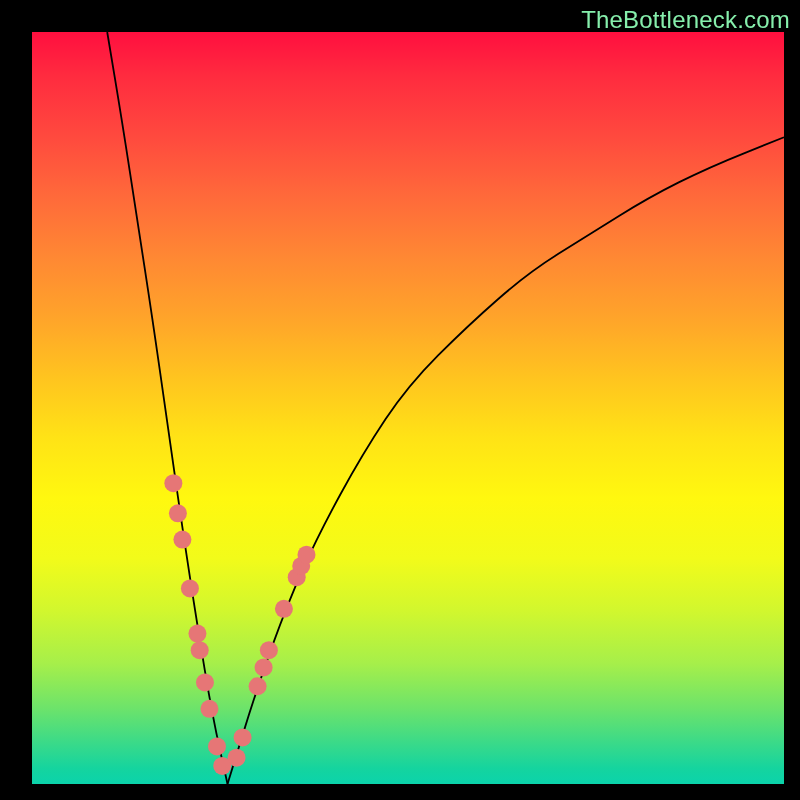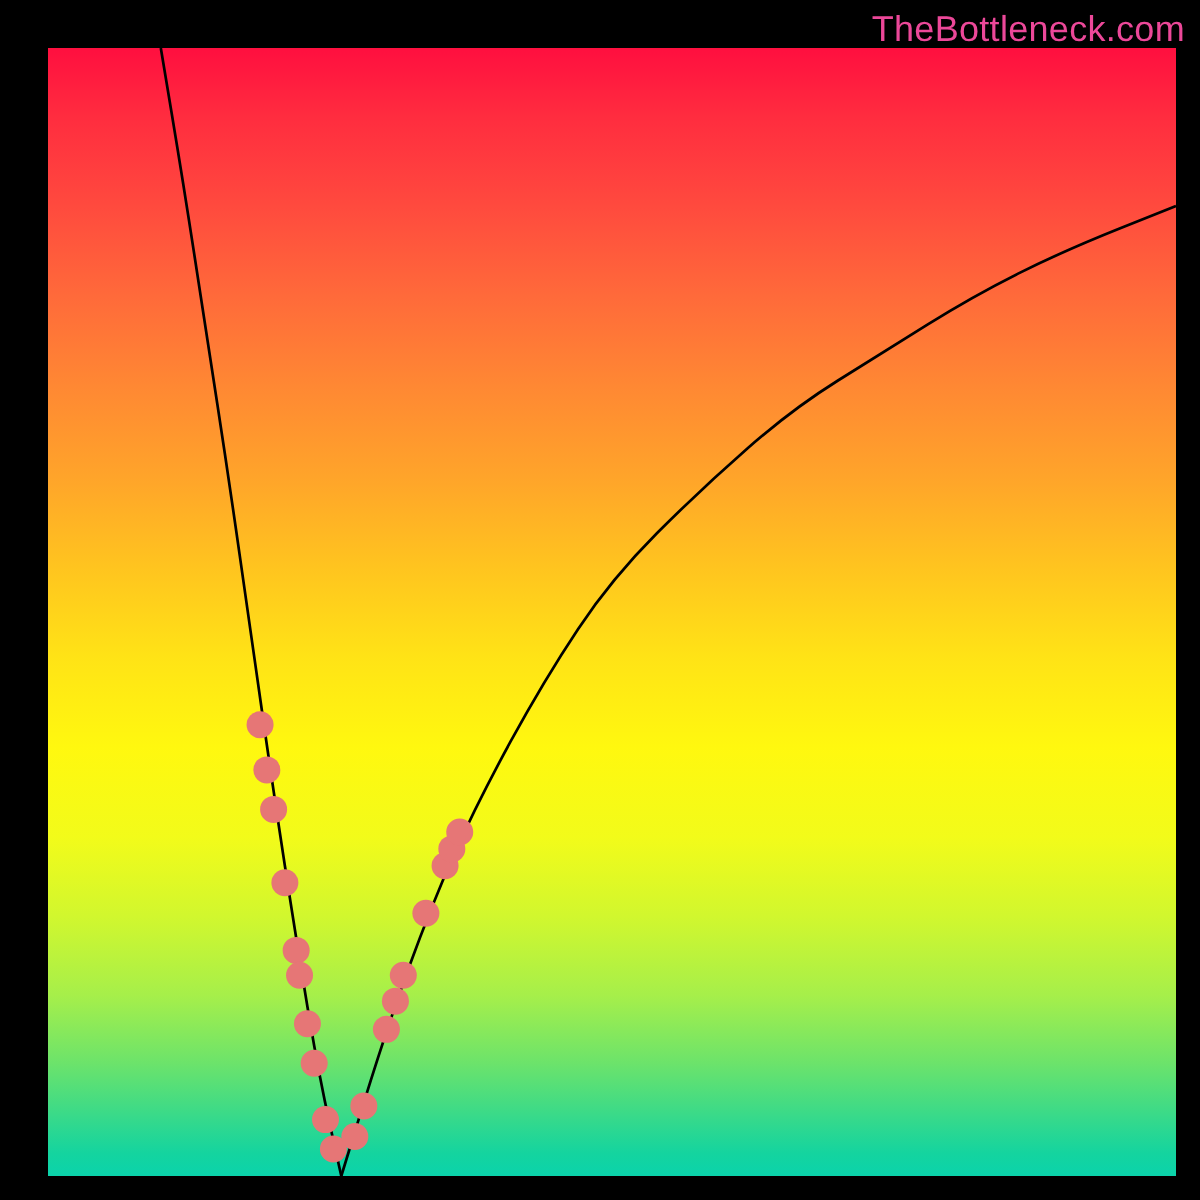--- a/index.html
+++ b/index.html
@@ -15,21 +15,21 @@
     width: 800px;
     height: 800px;
     background: #000000;
   }
   .watermark {
     position: absolute;
     top: 6px;
     right: 10px;
     font-family: Arial, Helvetica, sans-serif;
     font-size: 24px;
-    color: #ec4899;
+    color: #86efac;
     font-weight: 500;
     letter-spacing: 0.2px;
     text-align: right;
   }
   .plot {
     position: absolute;
     left: 32px;
     top: 32px;
     width: 752px;
     height: 752px;

